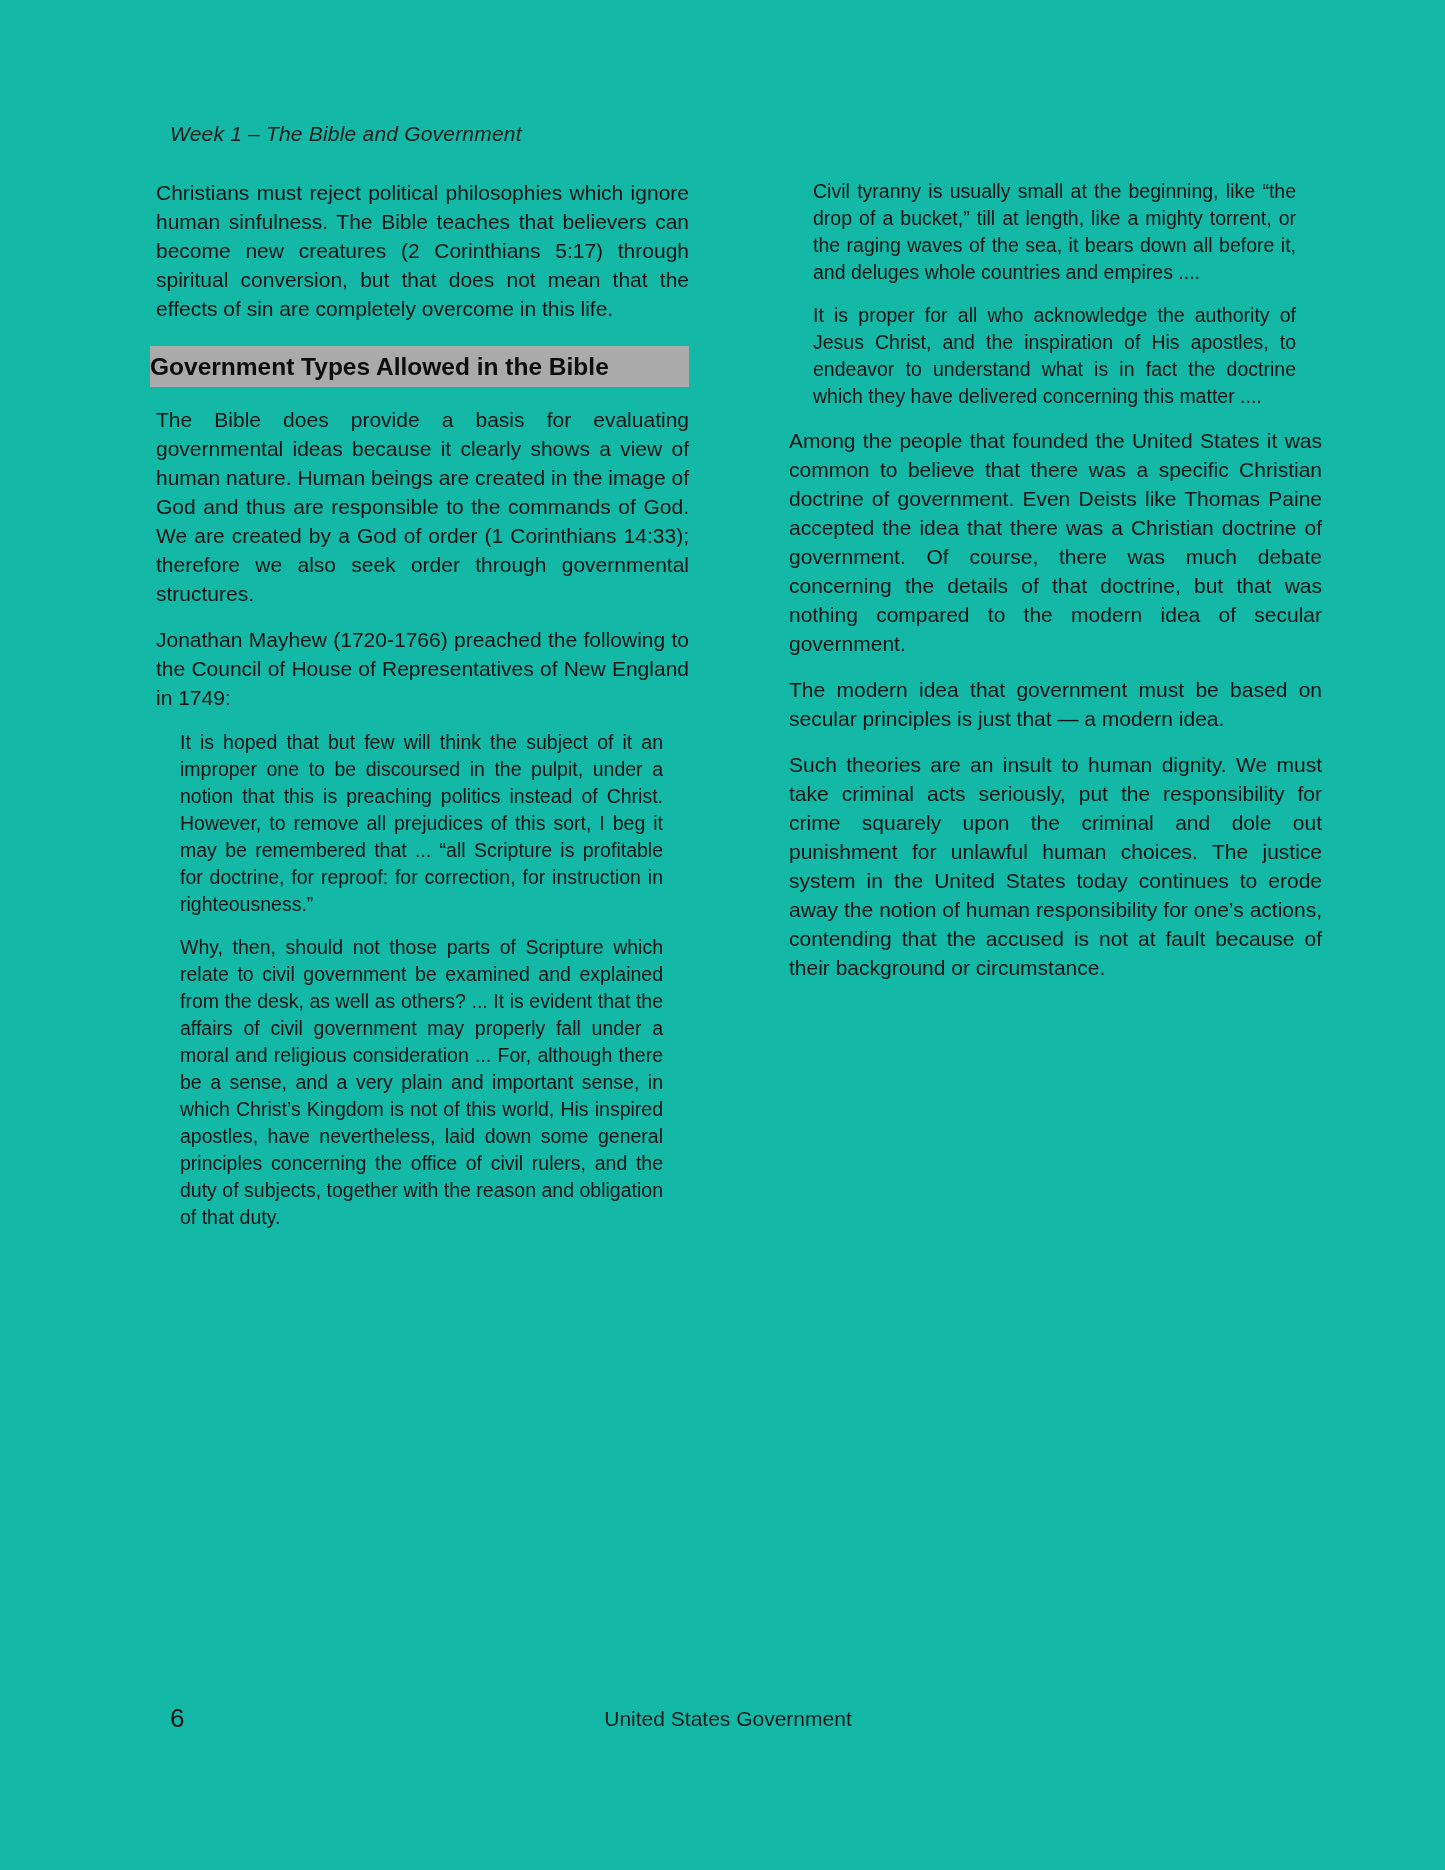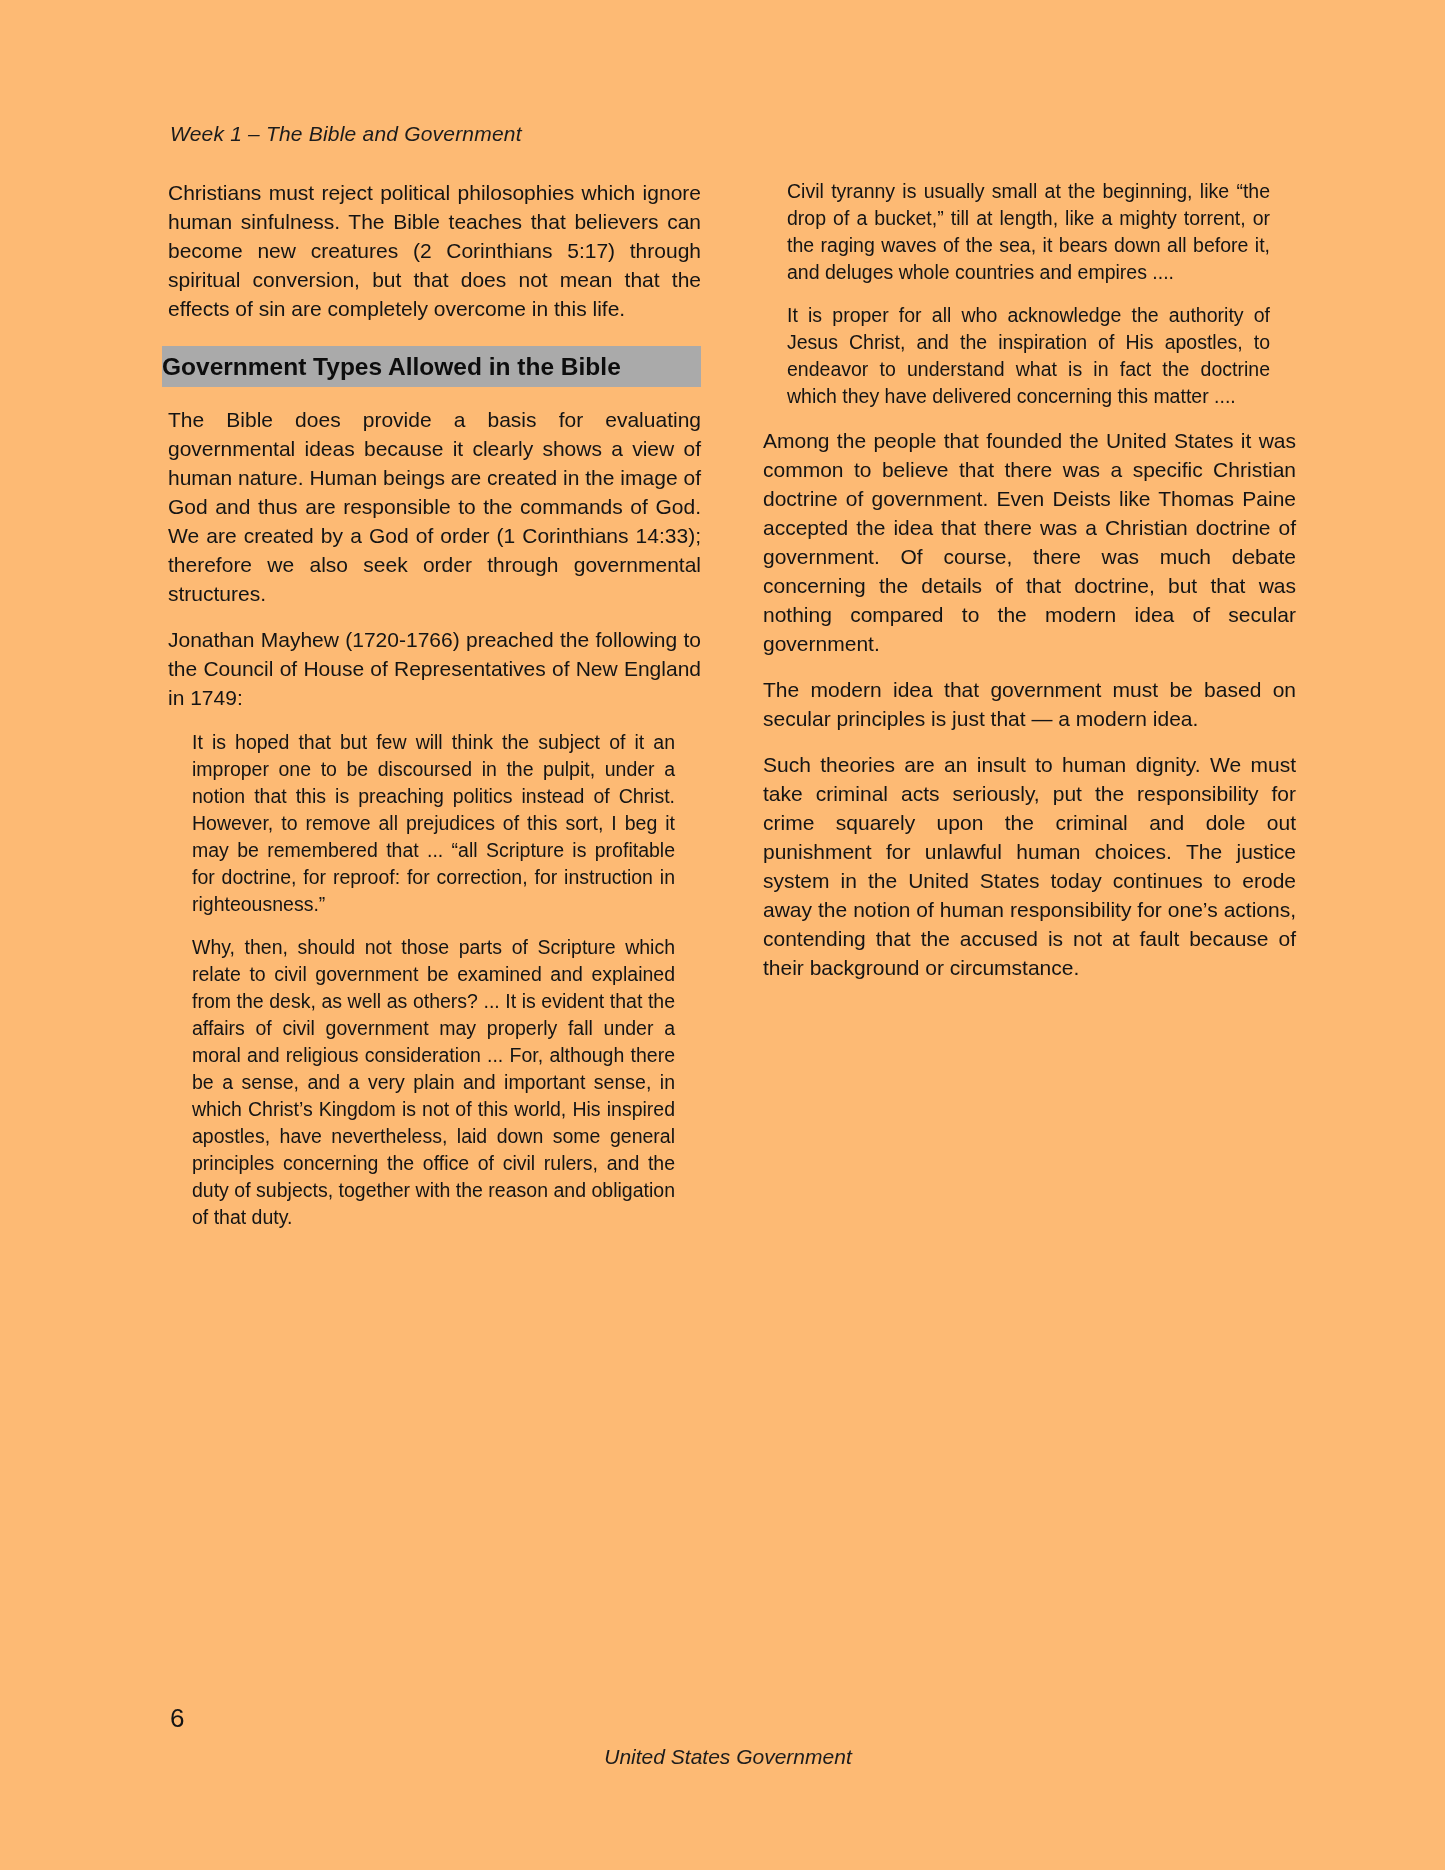--- a/index.html
+++ b/index.html
@@ -1,39 +1,39 @@
 <!DOCTYPE html>
 <html><head>
 <meta charset="utf-8">
 <style>
   html, body { margin: 0; padding: 0; background: #ffffff; }
   .page {
     position: relative;
     width: 1445px;
     height: 1870px;
-    background: #fdba74;
+    background: #14b8a6;
     font-family: "Liberation Sans", "DejaVu Sans", sans-serif;
     color: #141414;
     overflow: hidden;
   }
   .running-header {
     position: absolute;
     top: 122px;
     left: 170px;
     font-style: italic;
     font-size: 21px;
     color: #1c1c1c;
     letter-spacing: 0.2px;
   }
   .columns {
     position: absolute;
     top: 178px;
-    left: 168px;
+    left: 156px;
     display: flex;
-    gap: 62px;
+    gap: 100px;
   }
   .col { width: 533px; }
   p.body {
     margin: 0 0 17px 0;
     font-size: 21px;
     line-height: 29px;
     text-align: justify;
     text-justify: inter-word;
   }
   p.quote {
@@ -64,25 +64,23 @@
   .pagenum {
     position: absolute;
     left: 2px;
     top: 0;
     font-size: 26px;
     color: #141414;
   }
   .footer-title {
     display: block;
     text-align: center;
-    font-style: italic;
     font-size: 21px;
     color: #1c1c1c;
     padding-top: 4px;
-    margin-top: 38px;
   }
 </style>
 </head>
 <body>
 
 <div class="page">
 
   <div class="running-header">Week 1 – The Bible and Government</div>
 
   <div class="columns">

